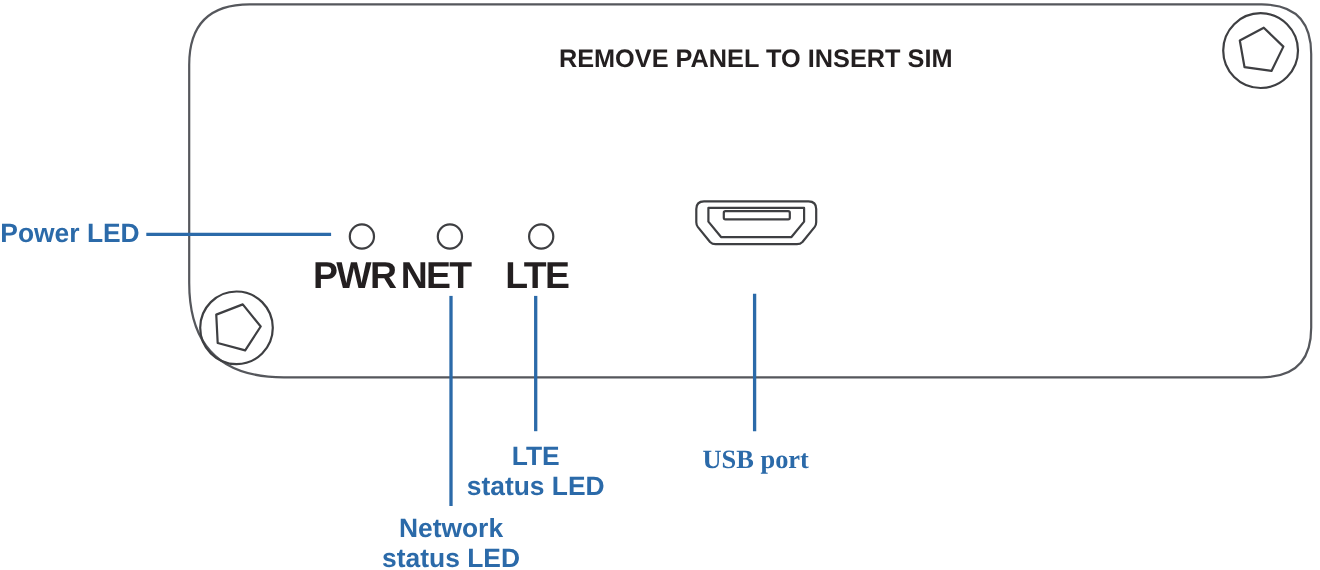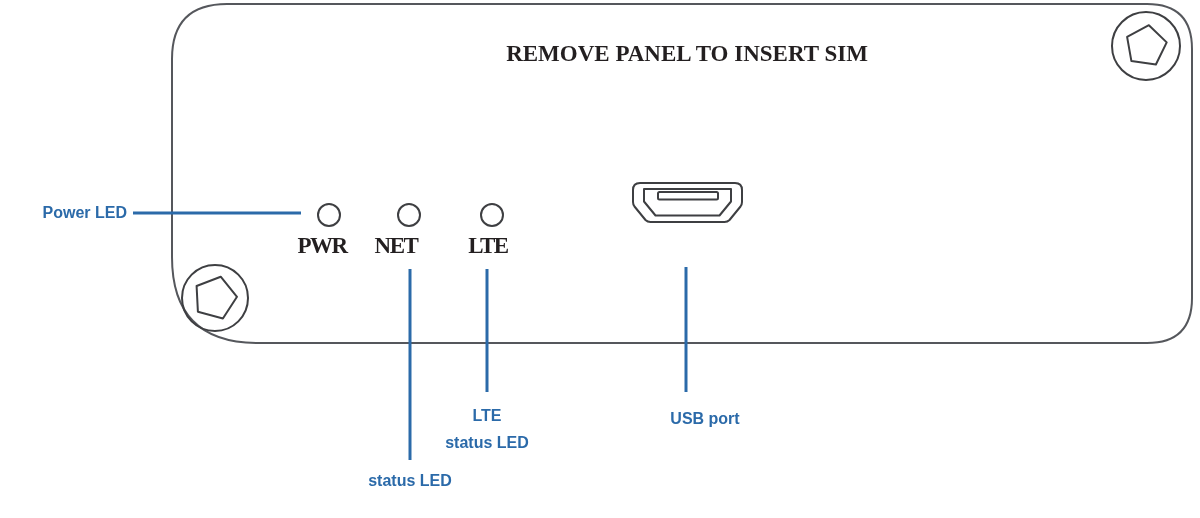--- a/index.html
+++ b/index.html
@@ -16,30 +16,29 @@
   .stroke-detail{fill:none;stroke:var(--color-detail,#3E3F42);stroke-width:2;stroke-linejoin:round;}
   .stroke-accent{fill:none;stroke:var(--color-accent,#2B6AA9);stroke-width:3;}
 
   .black-label{
     position:absolute;
     transform:translateX(-50%);
     color:var(--color-text,#231F20);
     font-weight:700;
     white-space:nowrap;
     line-height:1.1;
-    font-family:Liberation Serif, serif;
   }
   .panel-title{font-size:23px;letter-spacing:0px;}
-  .port-label{font-size:23px;letter-spacing:-1.5px;}
+  .port-label{font-size:34px;letter-spacing:-1.5px;}
 
   .callout{
     position:absolute;
     color:var(--color-accent,#2B6AA9);
     font-weight:700;
-    font-size:16px;
+    font-size:24px;
     line-height:27px;
     white-space:nowrap;
   }
   .callout.center{transform:translateX(-50%);text-align:center;}
   .callout.right{text-align:right;}
 </style>
 </head>
 <body>
 
 <div class="stage">
@@ -80,19 +79,20 @@
   <div class="black-label port-label" style="left:396px;top:233px;">NET</div>
   <div class="black-label port-label" style="left:488px;top:233px;">LTE</div>
 
   <div class="callout right" style="right:1073px;top:199px;">Power LED</div>
 
   <div class="callout center" style="left:487px;top:402px;">
     <div>LTE</div>
     <div>status LED</div>
   </div>
 
-  <div class="callout center" style="left:705px;top:405px;">USB port</div>
+  <div class="callout center" style="left:687px;top:405px;font-family:Liberation Serif, serif;">USB port</div>
 
   <div class="callout center" style="left:410px;top:467px;">
+    <div>Network</div>
     <div>status LED</div>
   </div>
 
 </div>
 
 </body></html>

